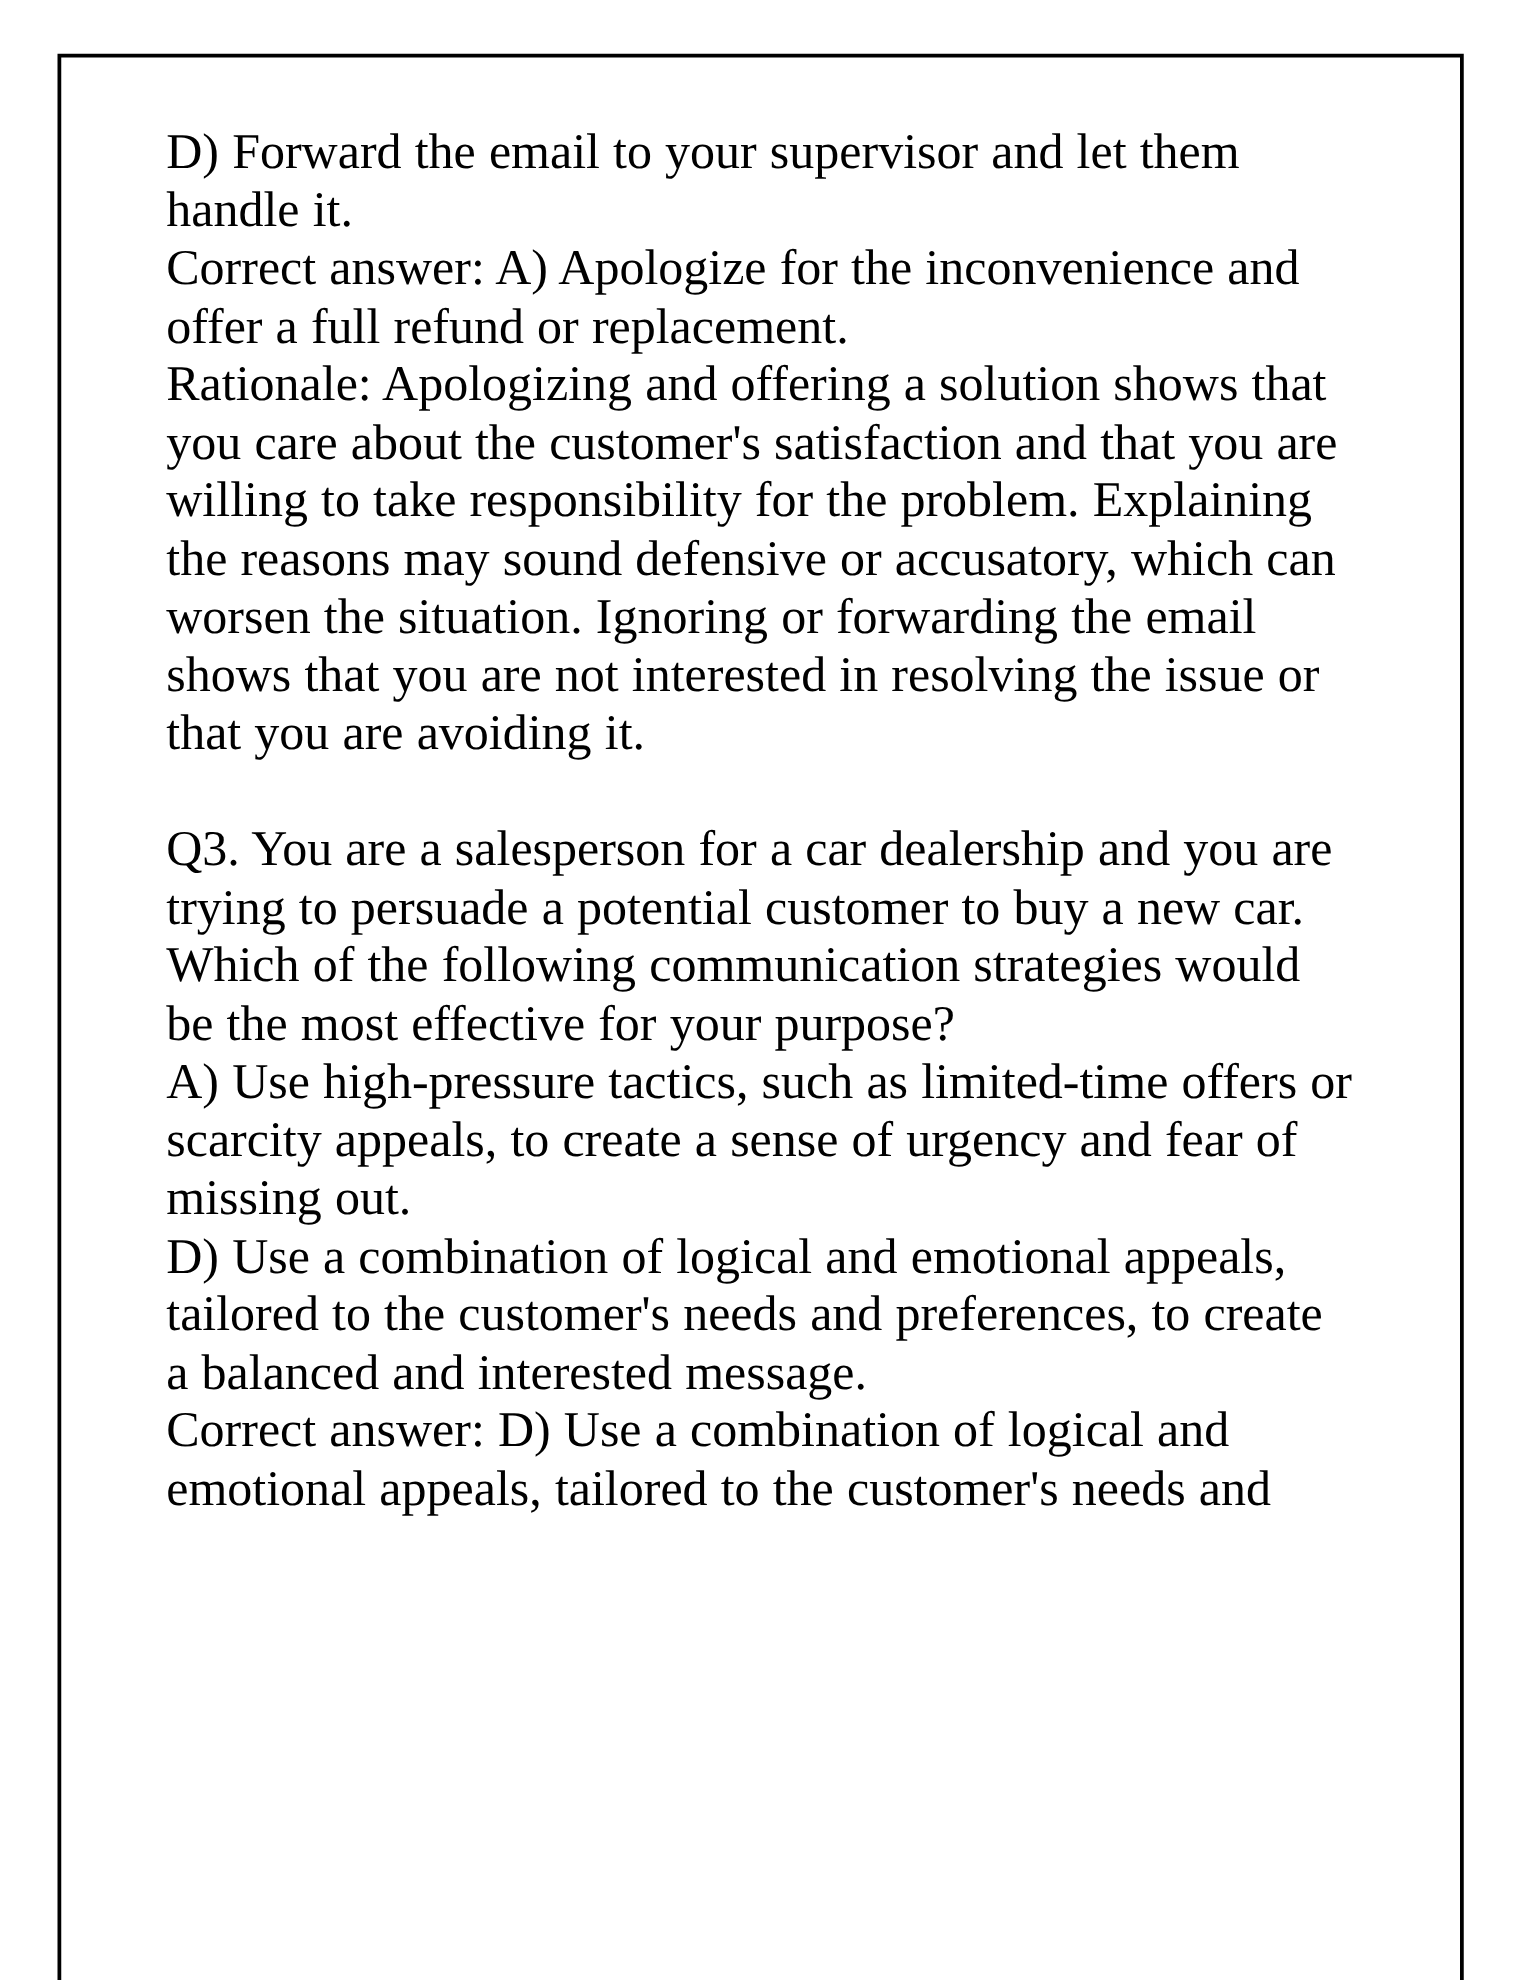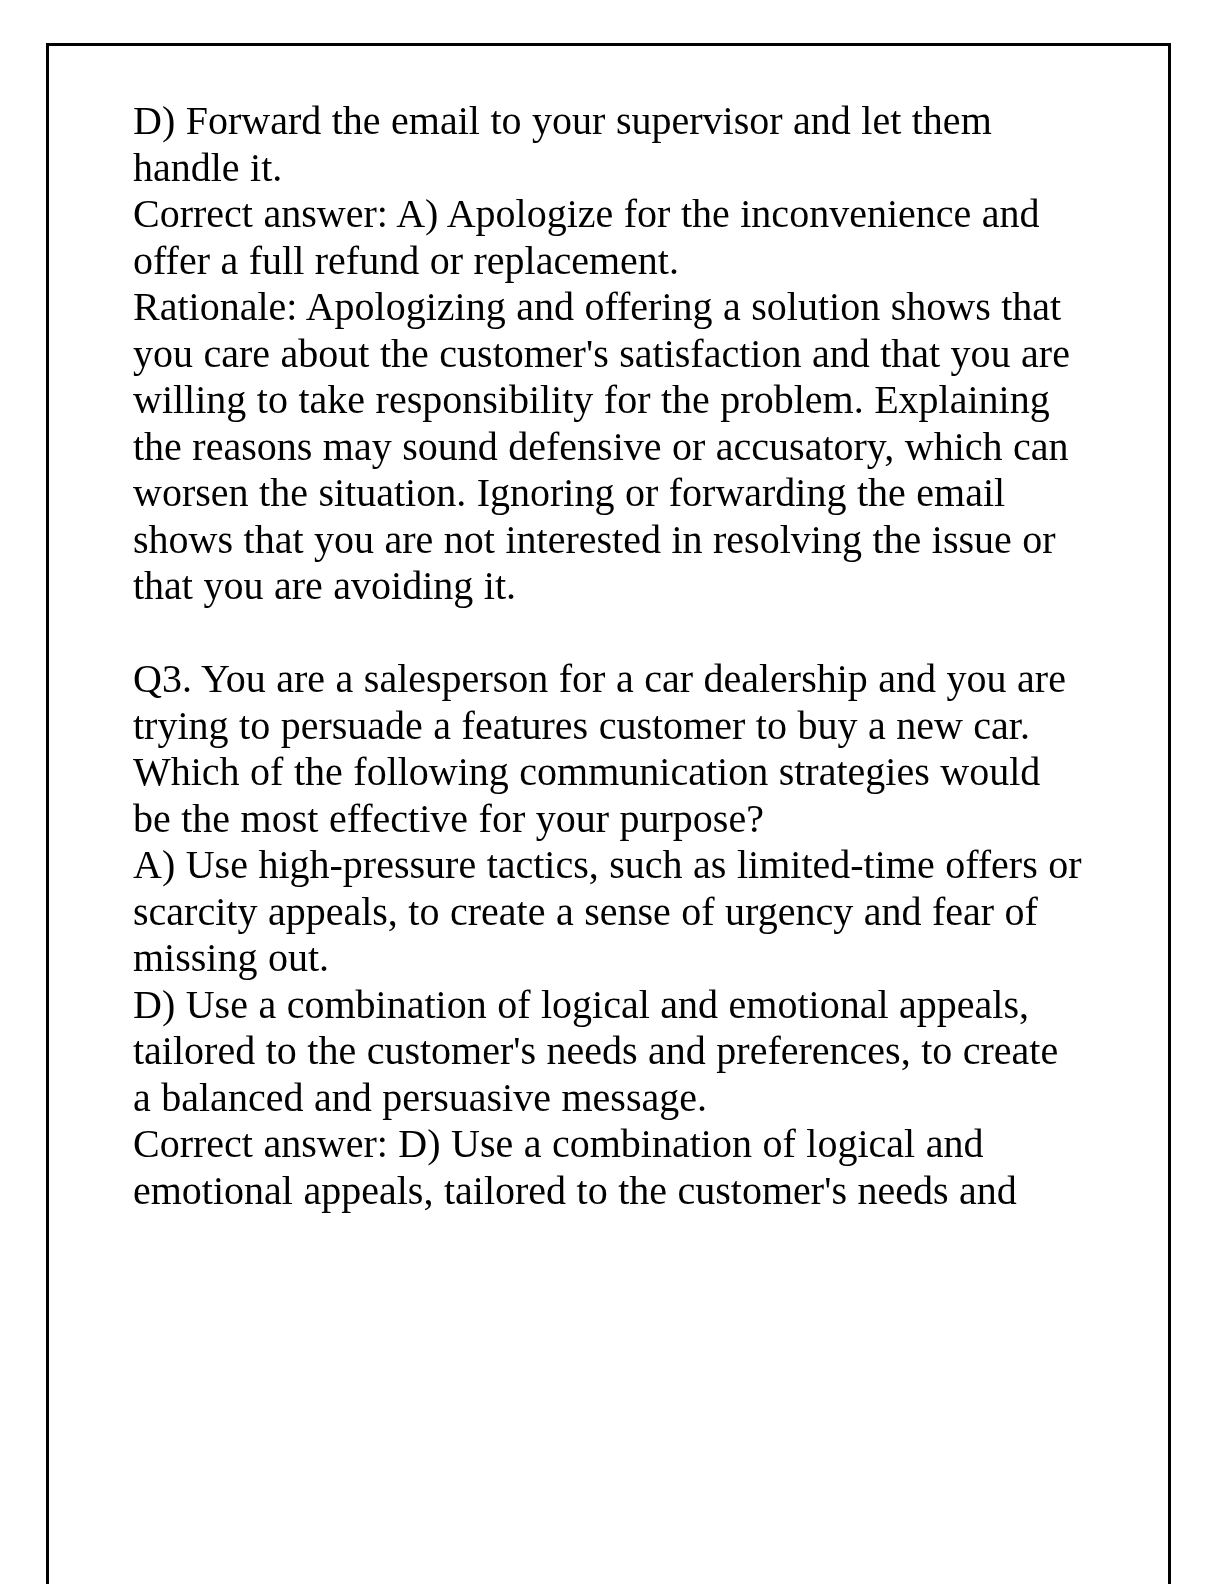--- a/index.html
+++ b/index.html
@@ -45,17 +45,17 @@
   </style>
 </head>
 <body>
 
 <div class="page-border"></div>
 
 <div class="text-content">
   <p>D) Forward the email to your supervisor and let them handle it.</p>
   <p>Correct answer: A) Apologize for the inconvenience and offer a full refund or replacement.</p>
   <p>Rationale: Apologizing and offering a solution shows that you care about the customer's satisfaction and that you are willing to take responsibility for the problem. Explaining the reasons may sound defensive or accusatory, which can worsen the situation. Ignoring or forwarding the email shows that you are not interested in resolving the issue or that you are avoiding it.</p>
-  <p class="gap">Q3. You are a salesperson for a car dealership and you are trying to persuade a features customer to buy a new car. Which of the following communication strategies would be the most effective for your purpose?</p>
+  <p class="gap">Q3. You are a salesperson for a car dealership and you are trying to persuade a potential customer to buy a new car. Which of the following communication strategies would be the most effective for your purpose?</p>
   <p>A) Use high-pressure tactics, such as limited-time offers or scarcity appeals, to create a sense of urgency and fear of missing out.</p>
-  <p>D) Use a combination of logical and emotional appeals, tailored to the customer's needs and preferences, to create a balanced and persuasive message.</p>
+  <p>D) Use a combination of logical and emotional appeals, tailored to the customer's needs and preferences, to create a balanced and interested message.</p>
   <p>Correct answer: D) Use a combination of logical and emotional appeals, tailored to the customer's needs and</p>
 </div>
 
 </body></html>

